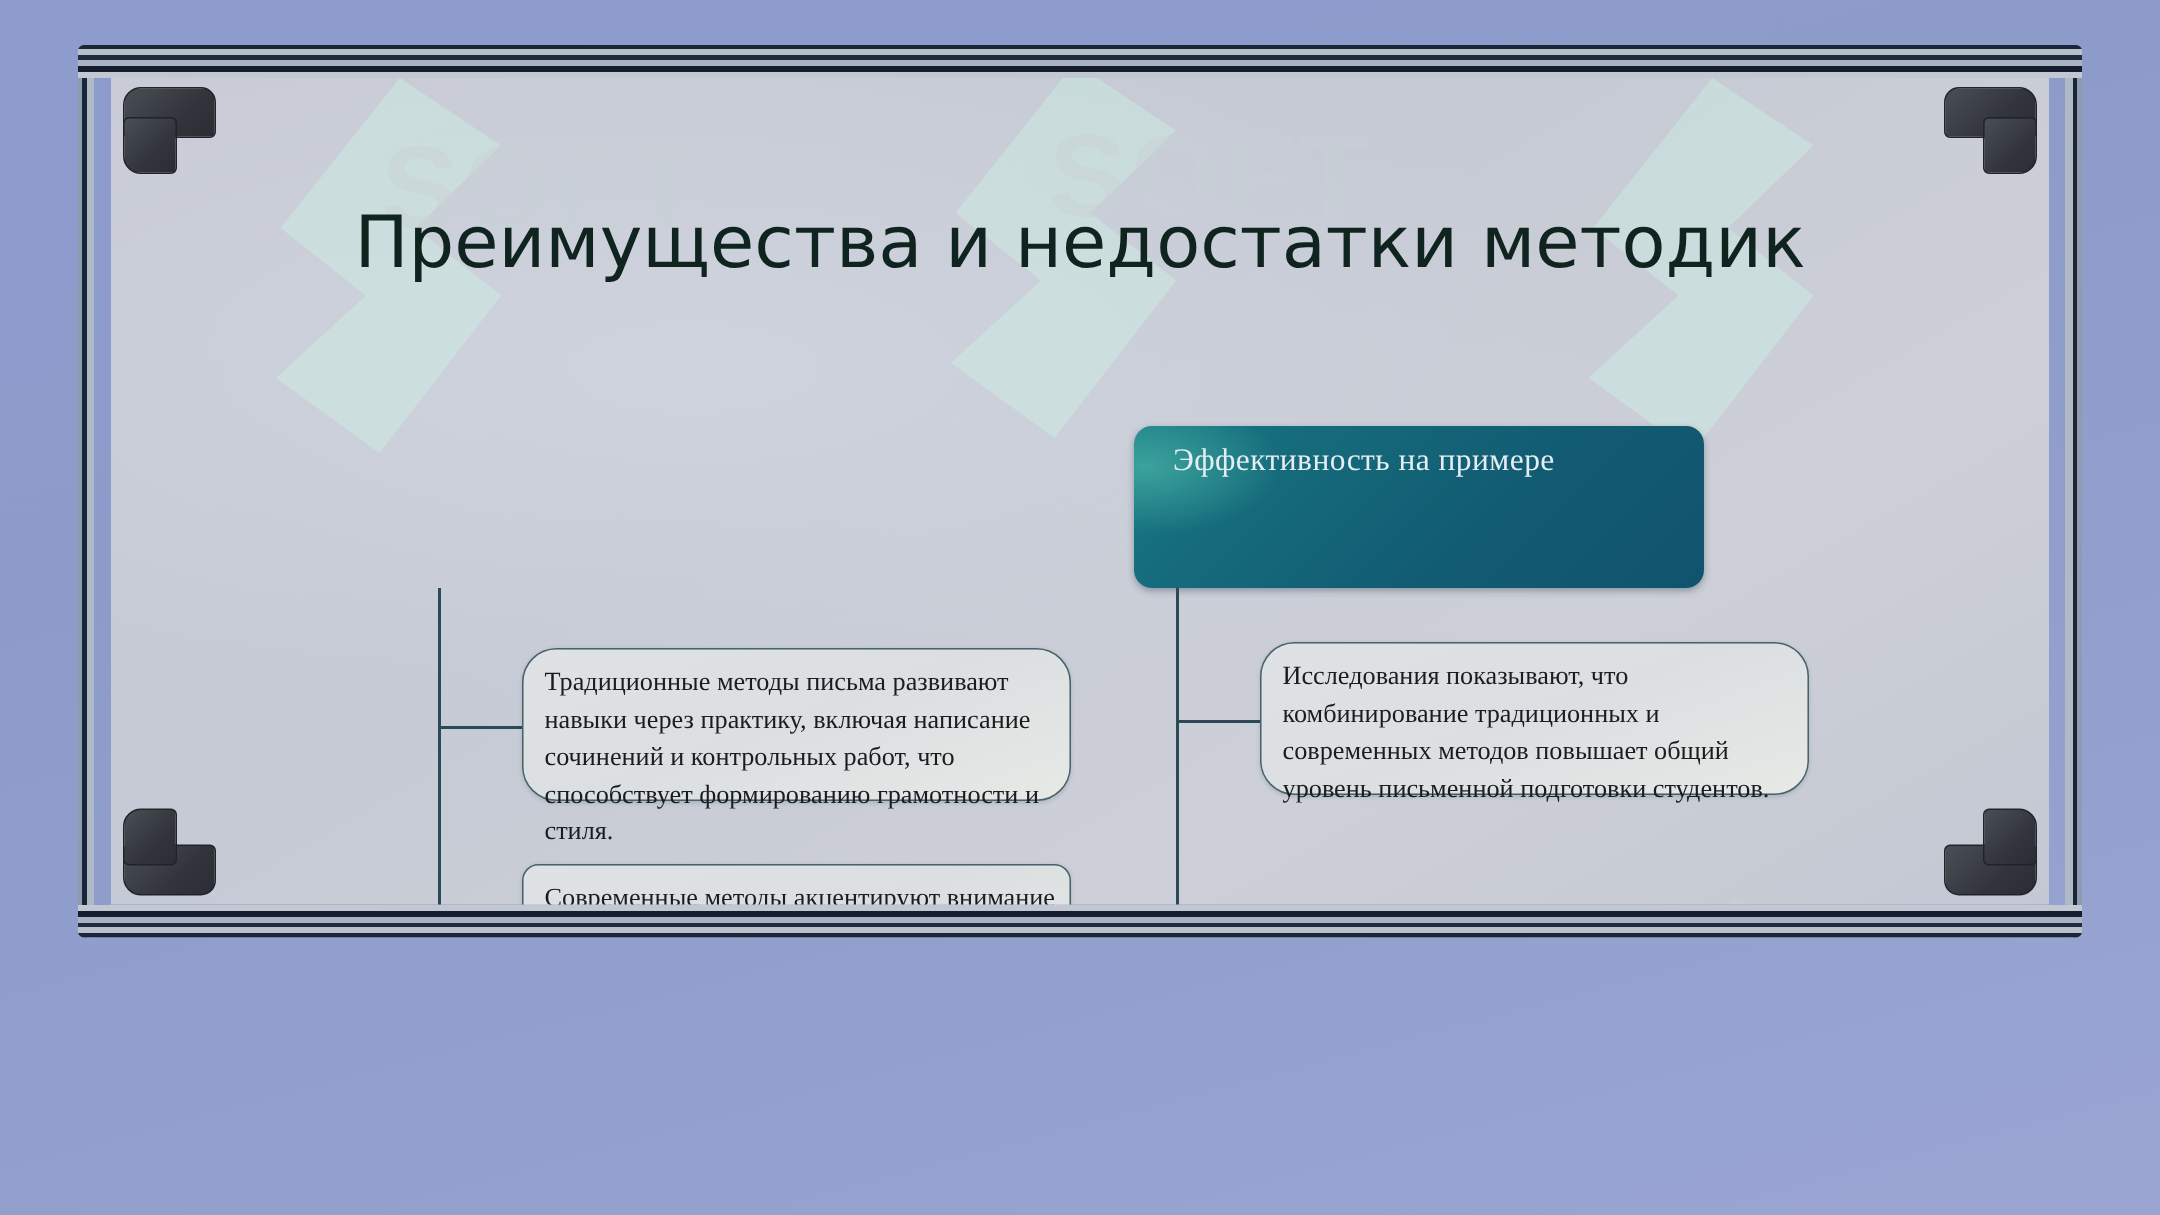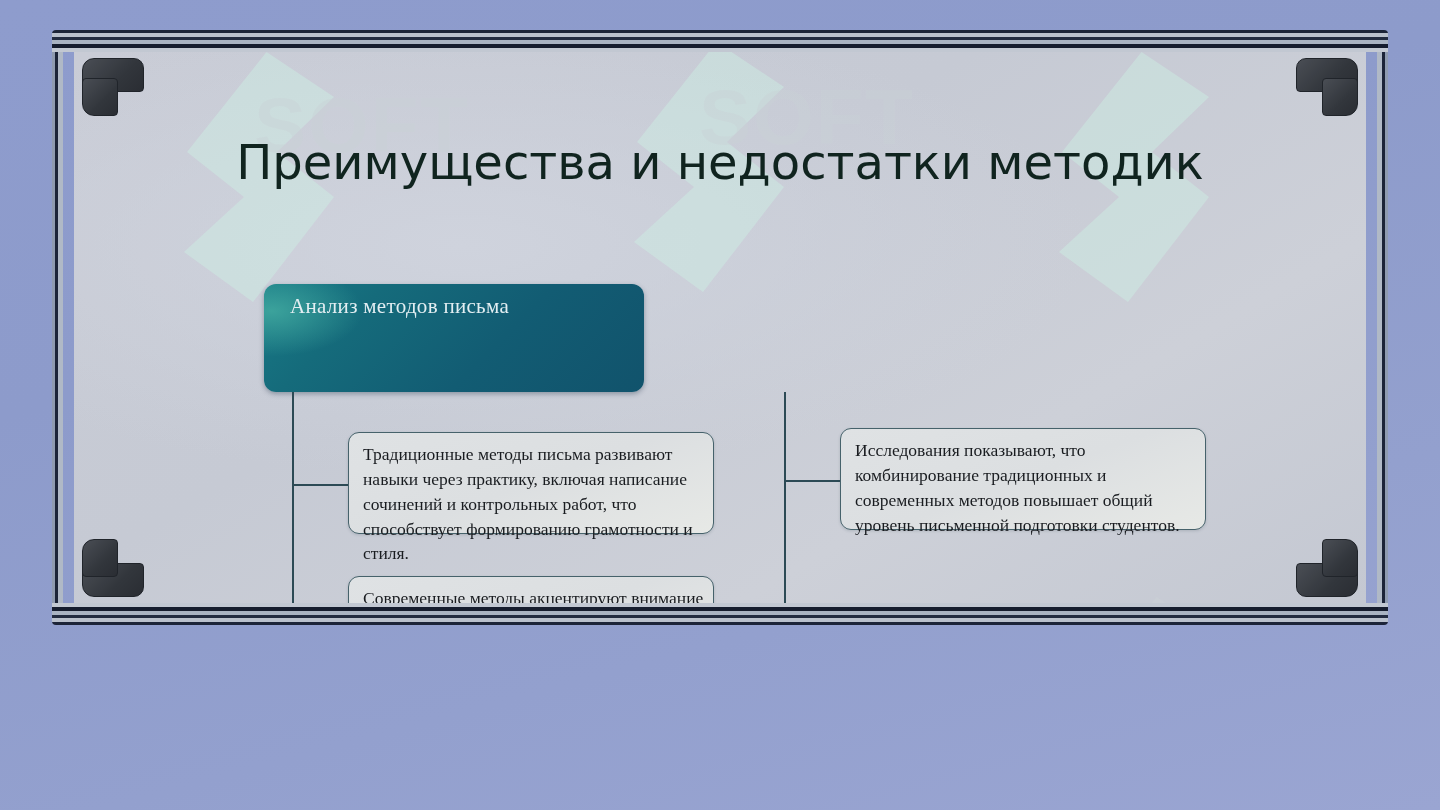--- a/index.html
+++ b/index.html
@@ -151,21 +151,21 @@
     background:linear-gradient(160deg,#dfe2e4 0%,#dcdfe1 50%,#e7e9e6 100%);
     box-shadow:0 1px 3px rgba(40,60,70,.18);
   }
   .body-box .txt{
     position:absolute; left:14px; top:9px; width:352px;
     font-family:"Liberation Serif", serif;
     font-size:17.5px; line-height:1.42;
     color:#191c20;
   }
   
-  .h-tall{ height:102px; }
+  .h-tall{ height:102px;border-radius:23px; }
   .h-short{ height:98px; }
 </style>
 </head>
 <body>
 
 <div id="frame-wrap">
   <div class="frame-lines"></div>
 
   <div id="slide">
 
@@ -188,36 +188,36 @@
     <div class="wm-text" style="left:180px; top:28px; font-size:78px;">SOFT</div>
     <div class="wm-text" style="left:625px; top:20px; font-size:78px;">SOFT</div>
     <div class="wm-text dim" style="left:290px; top:640px; font-size:78px;">SOFT</div>
     <div class="wm-text dim" style="left:1055px; top:630px; font-size:78px;">SOFT</div>
 
     <div id="title">Преимущества и недостатки методик</div>
 
     <div id="diagram">
 
       <div class="branch left">
-        <div class="head-box">
-          <span class="label">Анализ методов письма</span>
-        </div>
         <div class="conn-v" style="top:108px; height:278px;"></div>
         <div class="conn-h" style="top:200px;"></div>
         <div class="conn-h" style="top:384px;"></div>
 
         <div class="body-box h-tall" style="top:148px;">
           <span class="txt">Традиционные методы письма развивают навыки через практику, включая написание сочинений и контрольных работ, что способствует формированию грамотности и стиля.</span>
         </div>
         <div class="body-box h-short" style="top:292px;">
           <span class="txt">Современные методы акцентируют внимание на интерактивном подходе, используя технологии и групповые задания, что помогает развивать критическое мышление и креативность.</span>
         </div>
       </div>
 
       <div class="branch right">
+        <div class="head-box">
+          <span class="label">Эффективность на примере</span>
+        </div>
         <div class="conn-v" style="top:108px; height:272px;"></div>
         <div class="conn-h" style="top:196px;"></div>
         <div class="conn-h" style="top:378px;"></div>
 
         <div class="body-box h-tall" style="top:144px;">
           <span class="txt">Исследования показывают, что комбинирование традиционных и современных методов повышает общий уровень письменной подготовки студентов.</span>
         </div>
       </div>
 
     </div>

